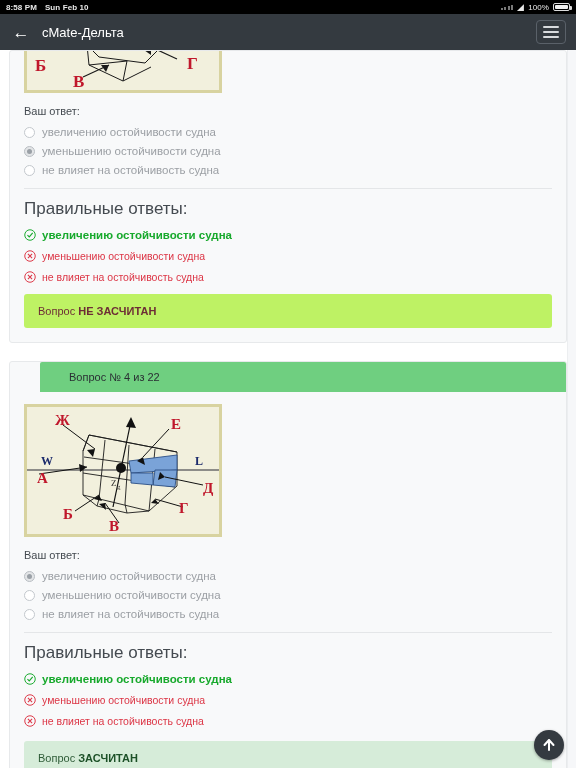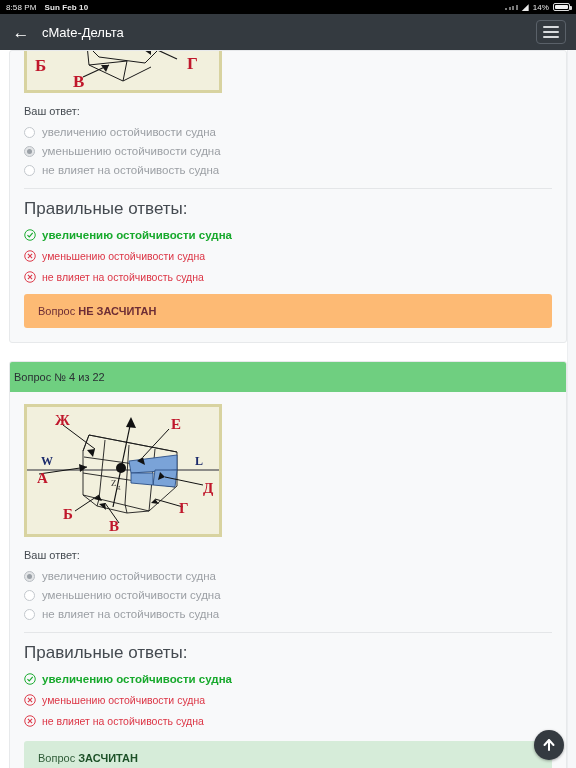--- a/index.html
+++ b/index.html
@@ -9,21 +9,21 @@
     background: #ffffff;
     overflow: hidden;
   }
 
   
   .statusbar {
     height: 14px; background: #000; color: #e9e9e9;
     display: flex; align-items: center; padding: 0 6px;
     font-size: 8px; letter-spacing: .1px;
   }
-  .sb-time { font-weight: 400; }
+  .sb-time { font-weight: 700; }
   .sb-date { margin-left: 8px; font-weight: 700; }
   .sb-right { margin-left: auto; display: flex; align-items: center; gap: 4px; }
   .sb-dots { display:flex; gap:1.5px; align-items:flex-end; opacity:.55;}
   .sb-dots i { width:2px; background:#ddd; display:block;}
   .sb-dots i:nth-child(1){height:2px} .sb-dots i:nth-child(2){height:3px}
   .sb-dots i:nth-child(3){height:4px} .sb-dots i:nth-child(4){height:5px}
   .sb-batt { width: 17px; height: 8px; border: 1px solid #dcdcdc; border-radius: 2px; position: relative; }
   .sb-batt::after { content:""; position:absolute; right:-3px; top:2px; width:2px; height:4px; background:#dcdcdc; border-radius:0 1px 1px 0;}
   .sb-batt i { position:absolute; left:1px; top:1px; bottom:1px; width: 13px; background:#f0f0f0; border-radius:1px;}
   .sb-wifi { font-size: 9px; line-height: 1; }
@@ -57,21 +57,21 @@
     background: #f6f7f9; border-left: 1px solid #eceef0;
   }
 
   
   .card {
     background: #f8f9fa; border: 1px solid #e7e9eb; border-radius: 3px;
     margin-bottom: 18px;
   }
   .card-head {
     background: #6fcf80; color:#2a2f33; font-size: 11px;
-    padding: 9px 4px; border-radius: 2px 2px 0 0;
+    padding: 9px 29px; border-radius: 2px 2px 0 0; margin-left: 30px;
   }
   .card-body { padding: 12px 14px 14px 14px; }
   .q-text { font-size: 12.5px; color: #212529; margin-bottom: 12px; }
 
   
   .figure {
     width: 198px; height: 133px;
     background: #f2f0dd; border: 3px solid #d8d3a0;
     margin-bottom: 12px; position: relative; overflow:hidden;
   }
@@ -98,21 +98,21 @@
 
   .c-row { display:flex; align-items:center; gap:6px; margin-bottom: 9px; }
   .c-ico { width: 12px; height: 12px; flex:none; }
   .c-ok   { font-size: 11.5px; font-weight: 700; color: #17a92c; }
   .c-bad  { font-size: 10.5px; color: #dc3545; }
 
   
   .verdict {
     border-radius: 3px; padding: 11px 14px; font-size: 11px; margin-top: 14px;
   }
-  .verdict.fail { background: #fdba74; color: #6d2d35; margin-top: 11px; }
+  .verdict.fail { background: #bef264; color: #6d2d35; margin-top: 11px; }
   .verdict.fail b { color:#6d2d35; }
   .verdict.pass { background: #d6ecd9; color: #2f5c38; }
   .verdict.pass b { color:#1d5128; }
 
   
   .fab {
     position:absolute; right: 12px; bottom: 8px; width: 30px; height: 30px;
     border-radius:50%; background:#343a40; display:flex; align-items:center;
     justify-content:center; cursor:pointer; box-shadow: 0 1px 3px rgba(0,0,0,.35);
   }
@@ -127,21 +127,21 @@
   <span class="sb-time">8:58 PM</span>
   <span class="sb-date">Sun Feb 10</span>
   <span class="sb-right">
     <span class="sb-dots">
         <i></i>
         <i></i>
         <i></i>
         <i></i>
       </span>
     <span class="sb-wifi">◢</span>
-    <span>14%</span>
+    <span>100%</span>
     <span class="sb-batt">
         <i></i>
       </span>
   </span>
 </div>
 
 <div class="appbar">
   <div class="back-btn">←</div>
   <div class="app-title">cMate-Дельта</div>
   <div class="burger">

